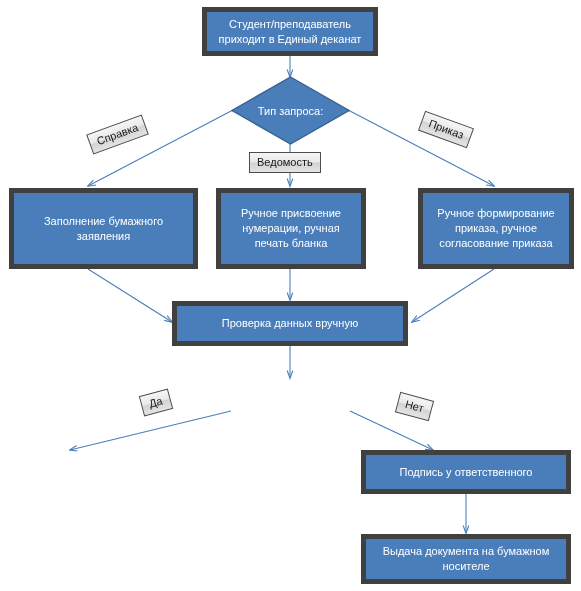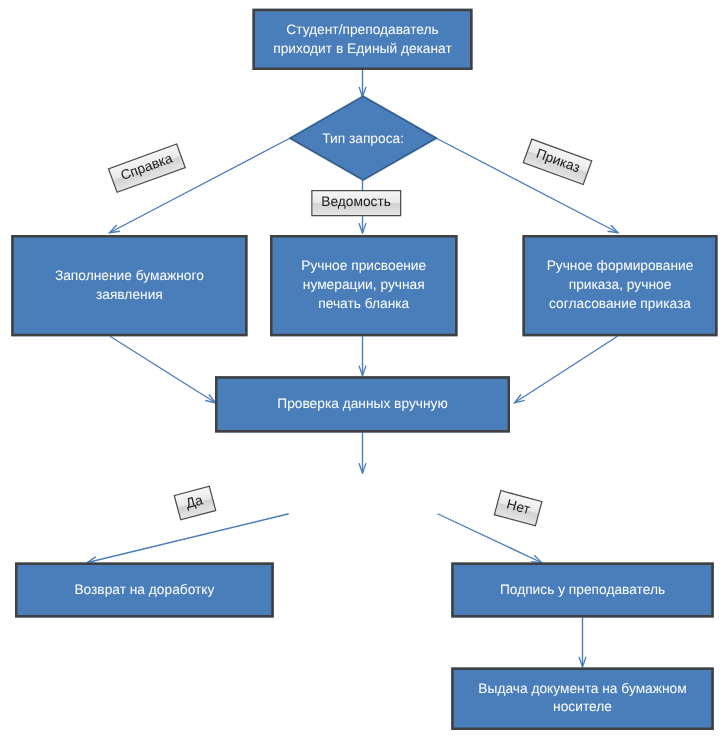--- a/index.html
+++ b/index.html
@@ -29,21 +29,21 @@
     position: absolute;
     box-sizing: border-box;
     display: flex;
     align-items: center;
     justify-content: flex-start;
     text-align: center;
     color: #ffffff;
     font-size: 11px;
     line-height: 15px;
     background: #4a7ebb;
-    border: 2px solid #404040;
+    border: 5px solid #404040;
     padding: 3px 6px;
   }
   .node span {
     display: block;
     width: 100%;
   }
   .diamond-wrap {
     position: absolute;
   }
   .diamond-shape {
@@ -161,25 +161,22 @@
 
 
   <div class="tag" style="left:141px; top:392px; transform:rotate(-15deg);">
     <span>Да</span>
   </div>
 
   <div class="tag" style="left:397px; top:396px; transform:rotate(15deg);">
     <span>Нет</span>
   </div>
 
-  <div class="node" style="left:12px; top:450px; width:207px; height:44px;">
-    <span>Возврат на доработку</span>
-  </div>
 
   <div class="node" style="left:361px; top:450px; width:210px; height:44px;">
-    <span>Подпись у преподаватель</span>
+    <span>Подпись у ответственного</span>
   </div>
 
   <div class="node" style="left:361px; top:534px; width:210px; height:50px;">
     <span>Выдача документа на бумажном носителе</span>
   </div>
 
 </div>
 
 </body></html>

